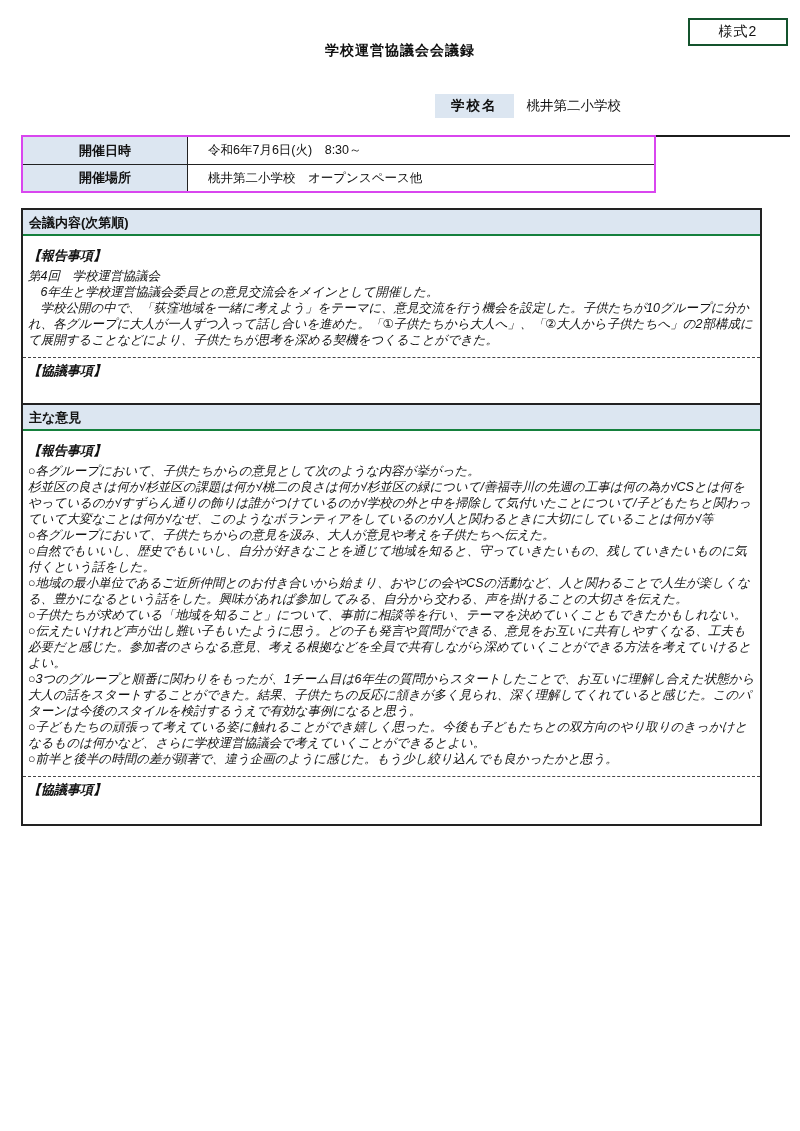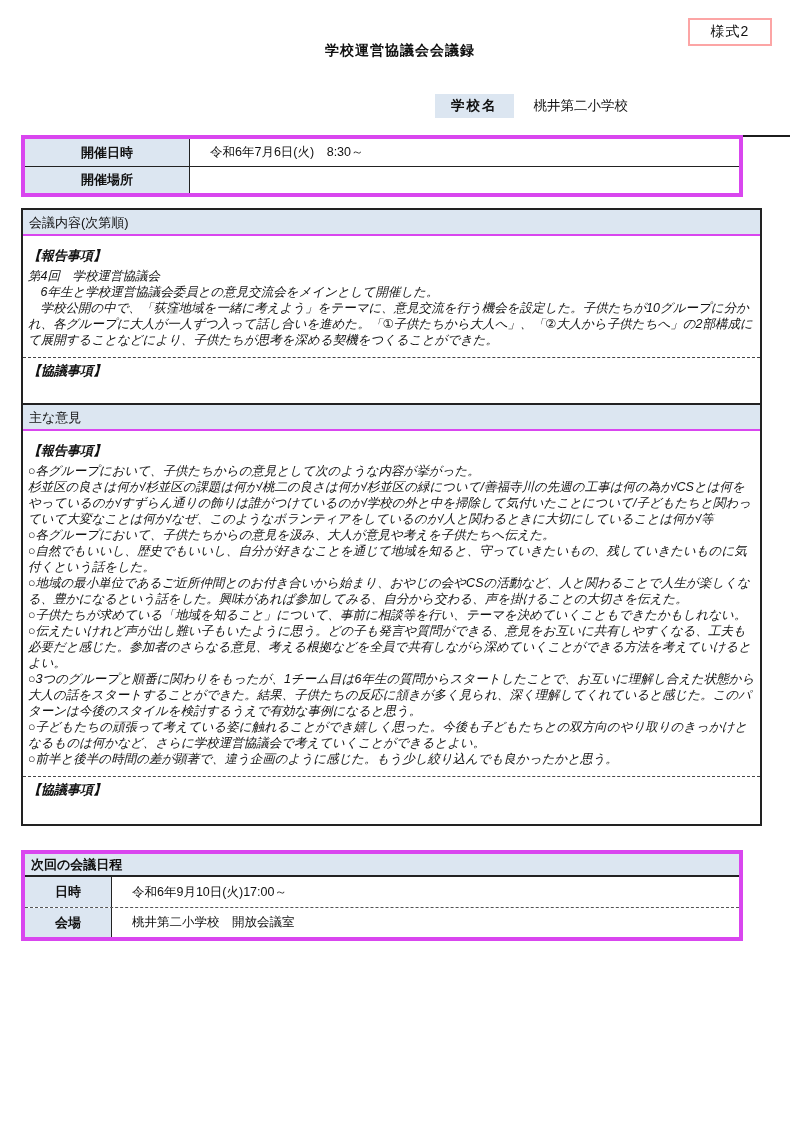--- a/index.html
+++ b/index.html
@@ -5,46 +5,46 @@
   * { margin:0; padding:0; box-sizing:border-box; }
   html,body { background:#fff; }
   body { font-family:"Liberation Sans","DejaVu Sans",sans-serif; color:#111; }
   .page {
     position:relative; width:800px; height:1131px; background:#ffffff;
     margin:0 auto; overflow:hidden;
   }
 
   
   .form-tag {
-    position:absolute; top:18px; left:688px; width:84px; height:28px;
-    border:2px solid #fca5a5; display:flex; align-items:center; justify-content:center;
+    position:absolute; top:18px; left:688px; width:100px; height:28px;
+    border:2px solid #14532d; display:flex; align-items:center; justify-content:center;
     font-size:14px; letter-spacing:1px;
   }
 
   
   .doc-title {
     position:absolute; top:42px; left:0; width:100%;
     text-align:center; font-size:14px; font-weight:bold; letter-spacing:1px;
   }
 
   
   .school-row {
     position:absolute; top:94px; left:435px; width:355px;
     border-bottom:2px solid #1c1c1c; padding-bottom:17px;
-    display:flex; align-items:center; font-size:13.5px;gap:7px;
+    display:flex; align-items:center; font-size:13.5px;
   }
   .school-label {
     background:#dce6f1; font-weight:bold; padding:3px 16px; letter-spacing:2px;
   }
   .school-value { margin-left:13px; }
 
   
   .tbl {
-    position:absolute; left:21px; width:722px;
-    border:4px solid #d946ef; background:#fff;
+    position:absolute; left:21px; width:635px;
+    border:2px solid #d946ef; background:#fff;
   }
   .tr { display:flex; align-items:stretch; }
   .th {
     background:#dce6f1; font-weight:bold; font-size:13px;
     display:flex; align-items:center; justify-content:center;
     border-right:1px solid #222; flex:none;
   }
   .td {
     flex:1; display:flex; align-items:center; padding:0 20px; font-size:12.5px;
   }
@@ -55,23 +55,23 @@
   .info-tbl .th { width:165px; }
 
   
   .section {
     position:absolute; left:21px; width:741px;
     border:2px solid #222; background:#fff; overflow:hidden;
   }
   .sec-agenda   { top:208px; height:195px; border-bottom:none; }
   .sec-opinions { top:403px; height:423px; }
   .sec-header {
-    background:#dce6f1; border-bottom:2px solid #d946ef;
+    background:#dce6f1; border-bottom:2px solid #15803d;
     height:26px; line-height:25px; padding:0 6px;
-    font-weight:normal; font-size:13px;
+    font-weight:bold; font-size:13px;
   }
   .sec-body { padding:10px 5px 0 5px; font-size:12.5px; line-height:16px;font-style:italic; }
   .blk-label { font-weight:bold; font-size:13px; margin:2px 0 4px 0; }
   .para, .op-item { white-space:pre-wrap; word-break:break-all; }
   .dashed-rule {
     border:none; border-top:1.5px dashed #444;
     margin:9px -5px 5px -5px;
   }
 
   
@@ -101,20 +101,21 @@
     <span class="school-value">桃井第二小学校</span>
   </div>
 
   <div class="tbl info-tbl">
     <div class="tr">
       <div class="th">開催日時</div>
       <div class="td">令和6年7月6日(火)　8:30～</div>
     </div>
     <div class="tr">
       <div class="th">開催場所</div>
+      <div class="td">桃井第二小学校　オープンスペース他</div>
     </div>
   </div>
 
   <div class="section sec-agenda">
     <div class="sec-header">会議内容(次第順)</div>
     <div class="sec-body">
       <div class="blk-label">【報告事項】</div>
       <div class="para">第4回　学校運営協議会</div>
       <div class="para">　6年生と学校運営協議会委員との意見交流会をメインとして開催した。</div>
       <div class="para">　学校公開の中で、「荻窪地域を一緒に考えよう」をテーマに、意見交流を行う機会を設定した。子供たちが10グループに分かれ、各グループに大人が一人ずつ入って話し合いを進めた。「①子供たちから大人へ」、「②大人から子供たちへ」の2部構成にて展開することなどにより、子供たちが思考を深める契機をつくることができた。</div>
@@ -135,25 +136,14 @@
       <div class="op-item">○子供たちが求めている「地域を知ること」について、事前に相談等を行い、テーマを決めていくこともできたかもしれない。</div>
       <div class="op-item">○伝えたいけれど声が出し難い子もいたように思う。どの子も発言や質問ができる、意見をお互いに共有しやすくなる、工夫も必要だと感じた。参加者のさらなる意見、考える根拠などを全員で共有しながら深めていくことができる方法を考えていけるとよい。</div>
       <div class="op-item">○3つのグループと順番に関わりをもったが、1チーム目は6年生の質問からスタートしたことで、お互いに理解し合えた状態から大人の話をスタートすることができた。結果、子供たちの反応に頷きが多く見られ、深く理解してくれていると感じた。このパターンは今後のスタイルを検討するうえで有効な事例になると思う。</div>
       <div class="op-item">○子どもたちの頑張って考えている姿に触れることができ嬉しく思った。今後も子どもたちとの双方向のやり取りのきっかけとなるものは何かなど、さらに学校運営協議会で考えていくことができるとよい。</div>
       <div class="op-item">○前半と後半の時間の差が顕著で、違う企画のように感じた。もう少し絞り込んでも良かったかと思う。</div>
       <hr class="dashed-rule">
       <div class="blk-label">【協議事項】</div>
     </div>
   </div>
 
-  <div class="tbl next-tbl">
-    <div class="tbl-header">次回の会議日程</div>
-    <div class="tr">
-      <div class="th">日時</div>
-      <div class="td">令和6年9月10日(火)17:00～</div>
-    </div>
-    <div class="tr">
-      <div class="th">会場</div>
-      <div class="td">桃井第二小学校　開放会議室</div>
-    </div>
-  </div>
 
 </div>
 
 </body></html>

